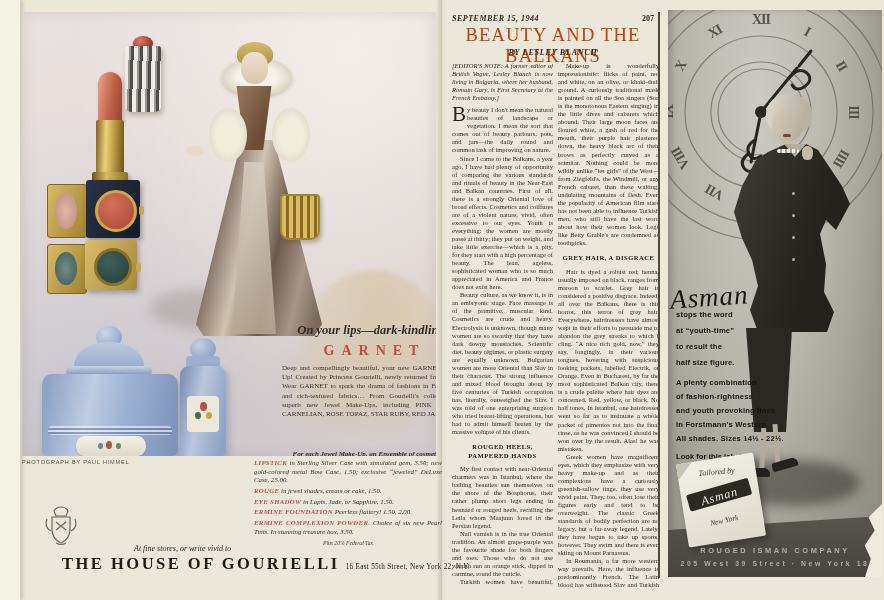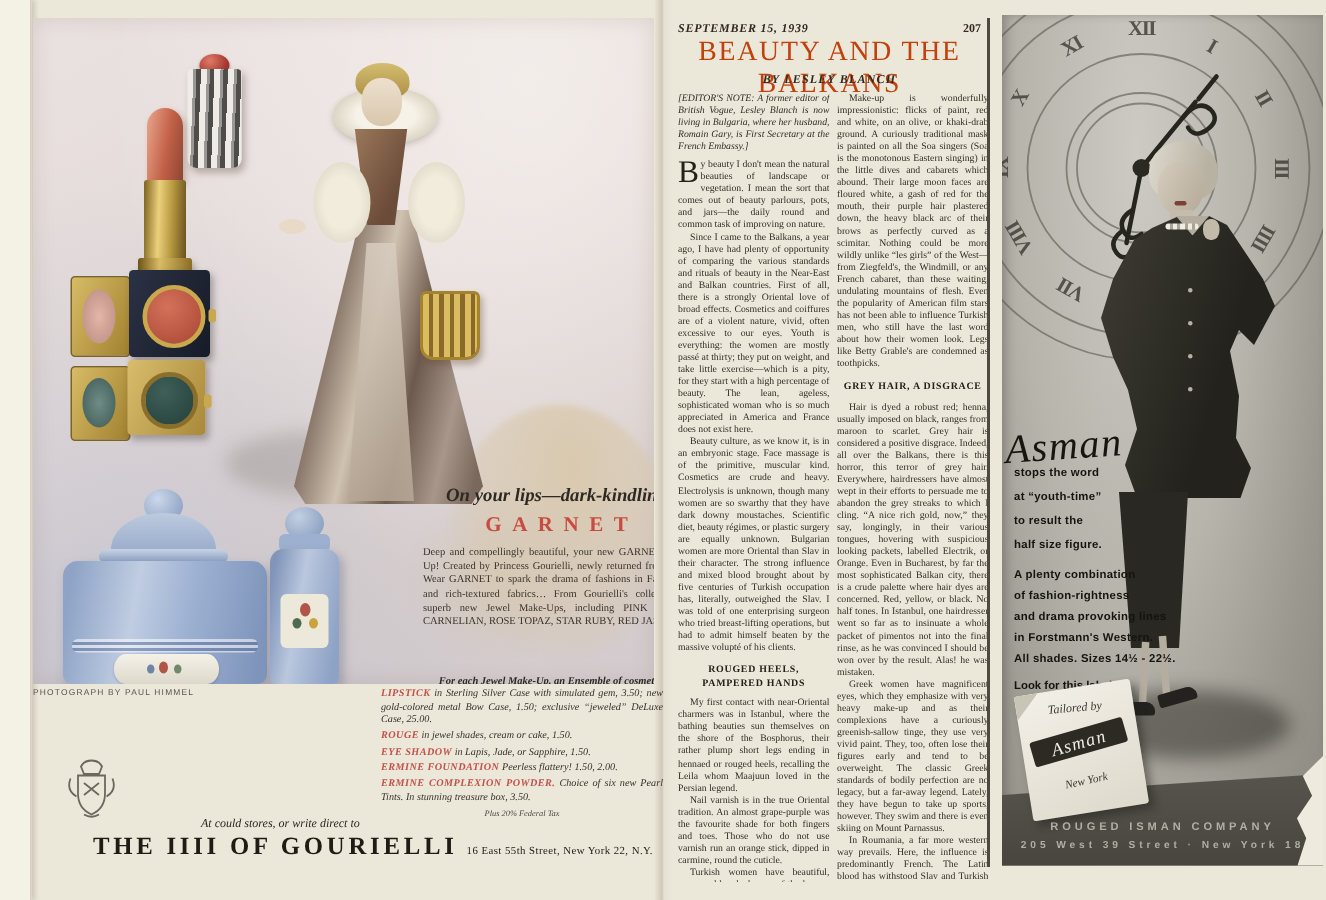--- a/index.html
+++ b/index.html
@@ -203,26 +203,26 @@
 
   <svg class="abs" style="left:44px;top:503px;" width="34" height="44" viewBox="0 0 34 44">
     <g fill="none" stroke="#6e685c" stroke-width="1.2">
       <path d="M8 14 h18 v12 q0 10 -9 14 q-9 -4 -9 -14 z"></path>
       <path d="M10 8 q2 -4 7 -4 q5 0 7 4 l-2 5 h-10 z"></path>
       <path d="M3 16 q-3 8 4 12 M31 16 q3 8 -4 12"></path>
       <path d="M12 40 q5 3 10 0"></path>
       <path d="M12 19 l10 8 M22 19 l-10 8"></path>
     </g>
   </svg>
-  <div class="abs stores-line">At could stores, or write direct to</div>
+  <div class="abs stores-line">At fine stores, or write vivid to</div>
   <div class="abs company-line">
-    <span class="company-name">THE IIII OF GOURIELLI</span><span class="company-addr">16 East 55th Street, New York 22, N.Y.</span>
-  </div>
-
-  <div class="abs art-date">SEPTEMBER 15, 1939</div>
+    <span class="company-name">THE HOUSE OF GOURIELLI</span><span class="company-addr">16 East 55th Street, New York 22, N.Y.</span>
+  </div>
+
+  <div class="abs art-date">SEPTEMBER 15, 1944</div>
   <div class="abs art-pageno">207</div>
   <div class="abs art-title">BEAUTY AND THE BALKANS</div>
   <div class="abs art-byline">BY LESLEY BLANCH</div>
 
   <div class="abs col" style="left:452px;">
     <p class="note">[EDITOR'S NOTE: A former editor of British Vogue, Lesley Blanch is now living in Bulgaria, where her husband, Romain Gary, is First Secretary at the French Embassy.]</p>
     <p class="first">By beauty I don't mean the natural beauties of landscape or vegetation. I mean the sort that comes out of beauty parlours, pots, and jars—the daily round and common task of improving on nature.</p>
     <p>Since I came to the Balkans, a year ago, I have had plenty of opportunity of comparing the various standards and rituals of beauty in the Near-East and Balkan countries. First of all, there is a strongly Oriental love of broad effects. Cosmetics and coiffures are of a violent nature, vivid, often excessive to our eyes. Youth is everything: the women are mostly passé at thirty; they put on weight, and take little exercise—which is a pity, for they start with a high percentage of beauty. The lean, ageless, sophisticated woman who is so much appreciated in America and France does not exist here.</p>
     <p>Beauty culture, as we know it, is in an embryonic stage. Face massage is of the primitive, muscular kind. Cosmetics are crude and heavy. Electrolysis is unknown, though many women are so swarthy that they have dark downy moustaches. Scientific diet, beauty régimes, or plastic surgery are equally unknown. Bulgarian women are more Oriental than Slav in their character. The strong influence and mixed blood brought about by five centuries of Turkish occupation has, literally, outweighed the Slav. I was told of one enterprising surgeon who tried breast-lifting operations, but had to admit himself beaten by the massive volupté of his clients.</p>
     <div class="subhead">ROUGED HEELS, PAMPERED HANDS</div>
@@ -297,21 +297,21 @@
     <div class="abs w-shoe" style="left:80px;top:458px;width:22px;"></div>
     <div class="abs w-shoe" style="left:104px;top:450px;width:26px;transform:rotate(-16deg);"></div>
 
     <div class="script-logo">Asman</div>
     <div class="ad-line" style="top:300px;">stops the word</div>
     <div class="ad-line" style="top:316px;">at “youth-time”</div>
     <div class="ad-line" style="top:332px;">to result the</div>
     <div class="ad-line" style="top:348px;">half size figure.</div>
     <div class="ad-line" style="top:368px;">A plenty combination</div>
     <div class="ad-line" style="top:382px;">of fashion-rightness</div>
-    <div class="ad-line" style="top:396px;">and drama provoking lines</div>
+    <div class="ad-line" style="top:396px;">and youth provoking lines</div>
     <div class="ad-line" style="top:410px;">in Forstmann's Western.</div>
     <div class="ad-line" style="top:424px;">All shades. Sizes 14½ - 22½.</div>
     <div class="look-label" style="top:442px;">Look for this label —</div>
 
     <div class="abs label-paper">
       <div class="fold"></div>
       <div class="lbl-tailored">Tailored by</div>
       <div class="lbl-band"><span>Asman</span></div>
       <div class="lbl-ny">New York</div>
     </div>

